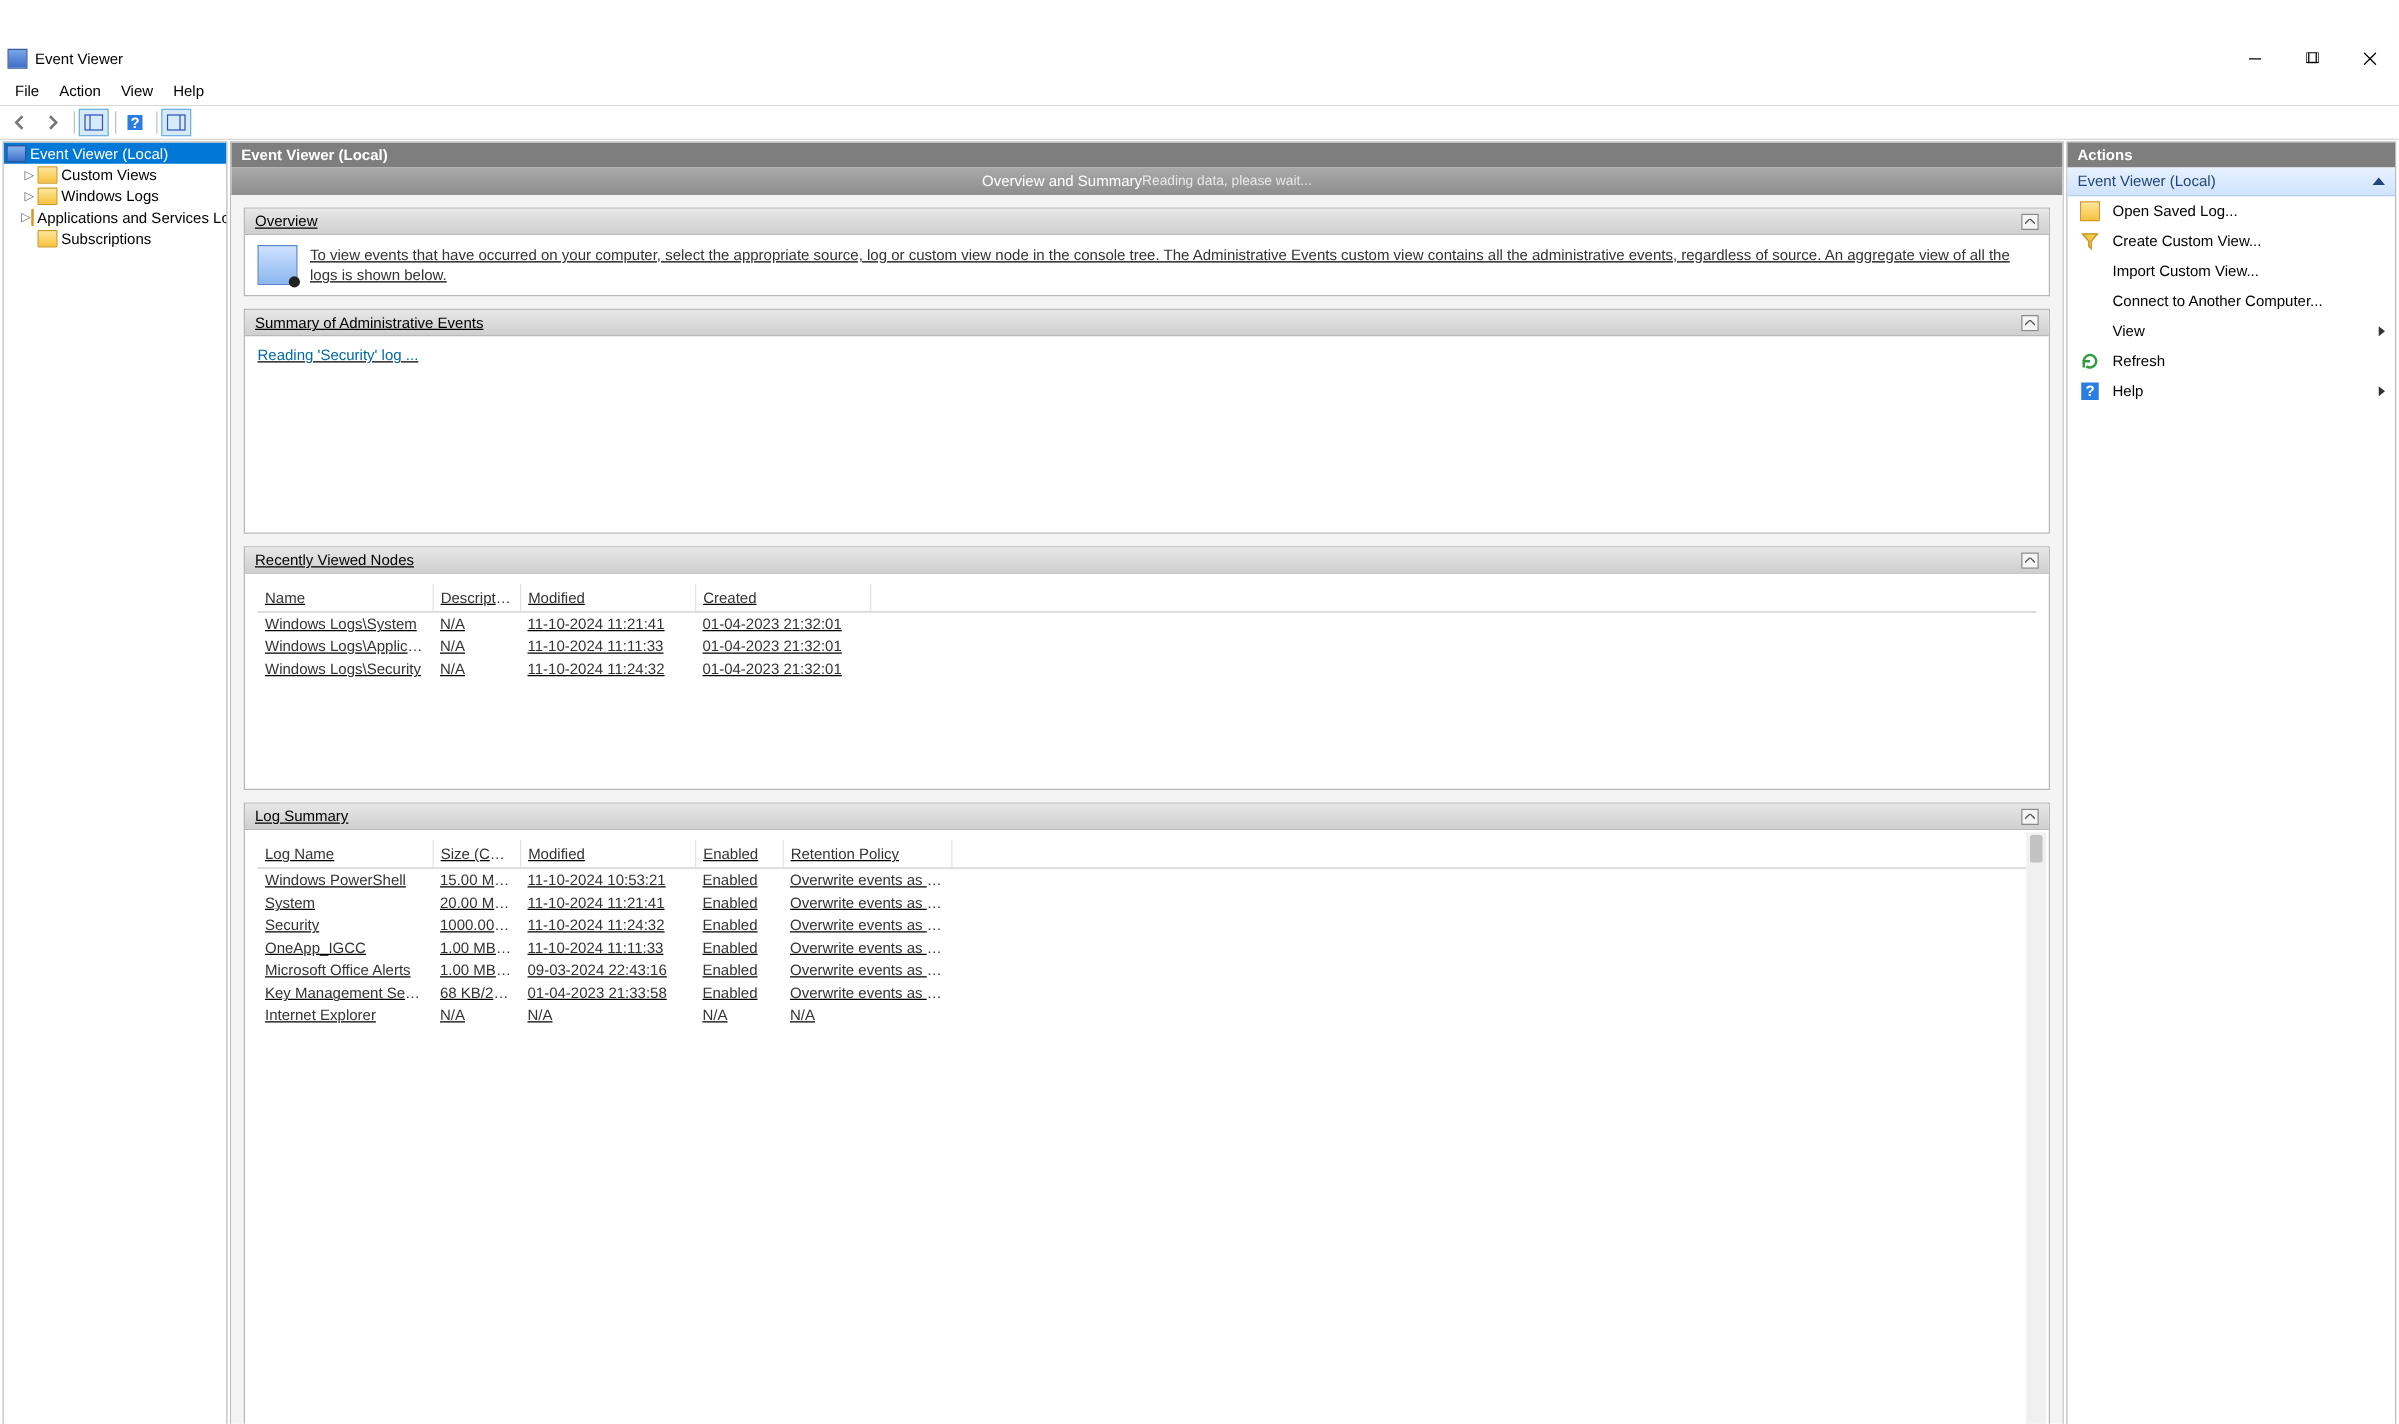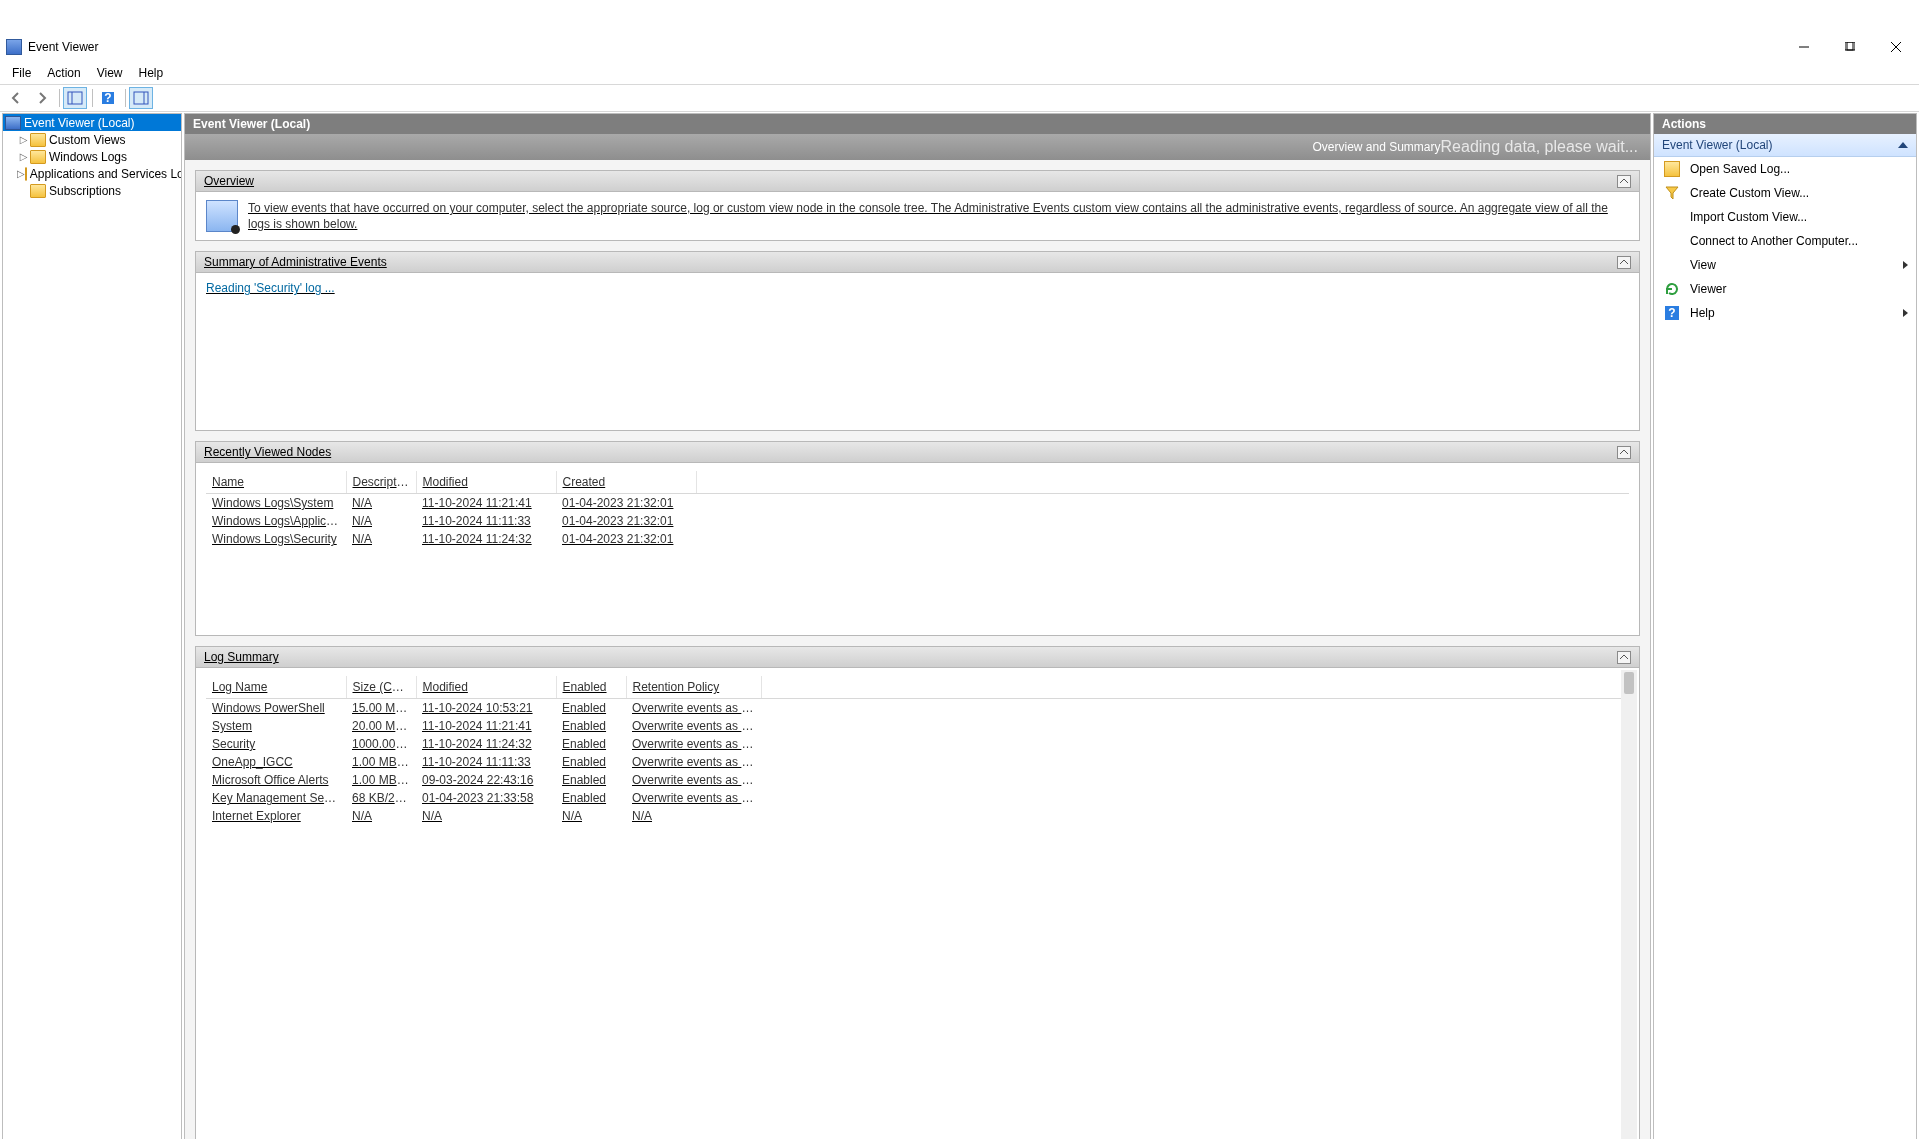--- a/index.html
+++ b/index.html
@@ -35,22 +35,22 @@
 .tree-row .node-icon { width:16px; height:14px; margin-right:3px; }
 .tree-row .node-icon.ev { background:linear-gradient(#8bb6f0,#3d6fc8); border:1px solid #2f5596; }
 .tree-row .node-icon.folder { background:linear-gradient(#ffe79b,#f5c23e); border:1px solid #d49a1f; border-radius:1px; }
 .tree-row.child { padding-left: 14px; }
 .left-pane .h-scroll { height: 17px; background:#f0f0f0; border-top:1px solid #ddd; position:relative; }
 .left-pane .h-scroll .thumb { position:absolute; left:4px; top:2px; width:130px; height:12px; background:#c2c2c2; border-radius:2px; }
 
 
 .center-pane { flex:1; border:1px solid #bdbdbd; margin:1px; display:flex; flex-direction:column; overflow:hidden; }
 .center-titlebar { background:#7e7e7e; color:#fff; font-weight:600; padding:3px 8px; }
-.section-header.big { background:linear-gradient(#a9a9a9,#8e8e8e); color:#fff; font-size:17px; padding:4px 12px; display:flex; align-items:center; justify-content:flex-end; }
-.section-header.big .status { font-size:16px; font-weight:400; color:#e8e8e8; }
+.section-header.big { background:linear-gradient(#a9a9a9,#8e8e8e); color:#fff; font-size:17px; padding:4px 12px; display:flex; align-items:center; justify-content:center; }
+.section-header.big .status { font-size:11px; font-weight:400; color:#e8e8e8; }
 .center-body { flex:1; padding:10px 10px 6px 10px; background:#f4f4f4; overflow:hidden; display:flex; flex-direction:column; gap:10px; }
 
 .group { border:1px solid #b8b8b8; background:#fff; display:flex; flex-direction:column;text-decoration:underline; }
 .group .ghdr { background:linear-gradient(#e7e7e7,#cfcfcf); border-bottom:1px solid #b8b8b8; padding:3px 8px; display:flex; align-items:center; justify-content:space-between; }
 .group .ghdr .collapse { width:14px; height:13px; border:1px solid #8a8a8a; background:#f5f5f5; display:flex; align-items:center; justify-content:center; }
 .group .ghdr .collapse svg { width:8px; height:5px; }
 .group .gbody { padding:8px 10px; flex:1; overflow:hidden; position:relative; }
 .overview-row { display:flex; gap:10px; align-items:flex-start;justify-content:center; }
 .overview-row .info-icon { width:32px; height:32px; background:linear-gradient(#cfe3ff,#8bb6f0); border:1px solid #5b86c9; position:relative; flex-shrink:0; }
 .overview-row .info-icon::after { content:''; position:absolute; right:-3px; bottom:-3px; width:9px; height:9px; background:#222; border-radius:50%; }
@@ -400,21 +400,21 @@
           <span>View</span>
           <span class="sub"></span>
         </div>
         <div class="action">
           <span class="aicon ">
             <svg viewBox="0 0 16 16">
               <path d="M3 8a5 5 0 1 1 2 4" fill="none" stroke="#2e9e3f" stroke-width="2"></path>
               <path d="M3 13 L3 8 L8 8" fill="none" stroke="#2e9e3f" stroke-width="2"></path>
             </svg>
           </span>
-          <span>Viewer</span>
+          <span>Refresh</span>
         </div>
         <div class="action">
           <span class="aicon ">
             <svg viewBox="0 0 16 16">
               <rect x="1" y="1" width="14" height="14" fill="#2a7de1"></rect>
               <text x="8" y="12" text-anchor="middle" fill="#fff" font-size="11" font-weight="bold">?</text>
             </svg>
           </span>
           <span>Help</span>
           <span class="sub"></span>

